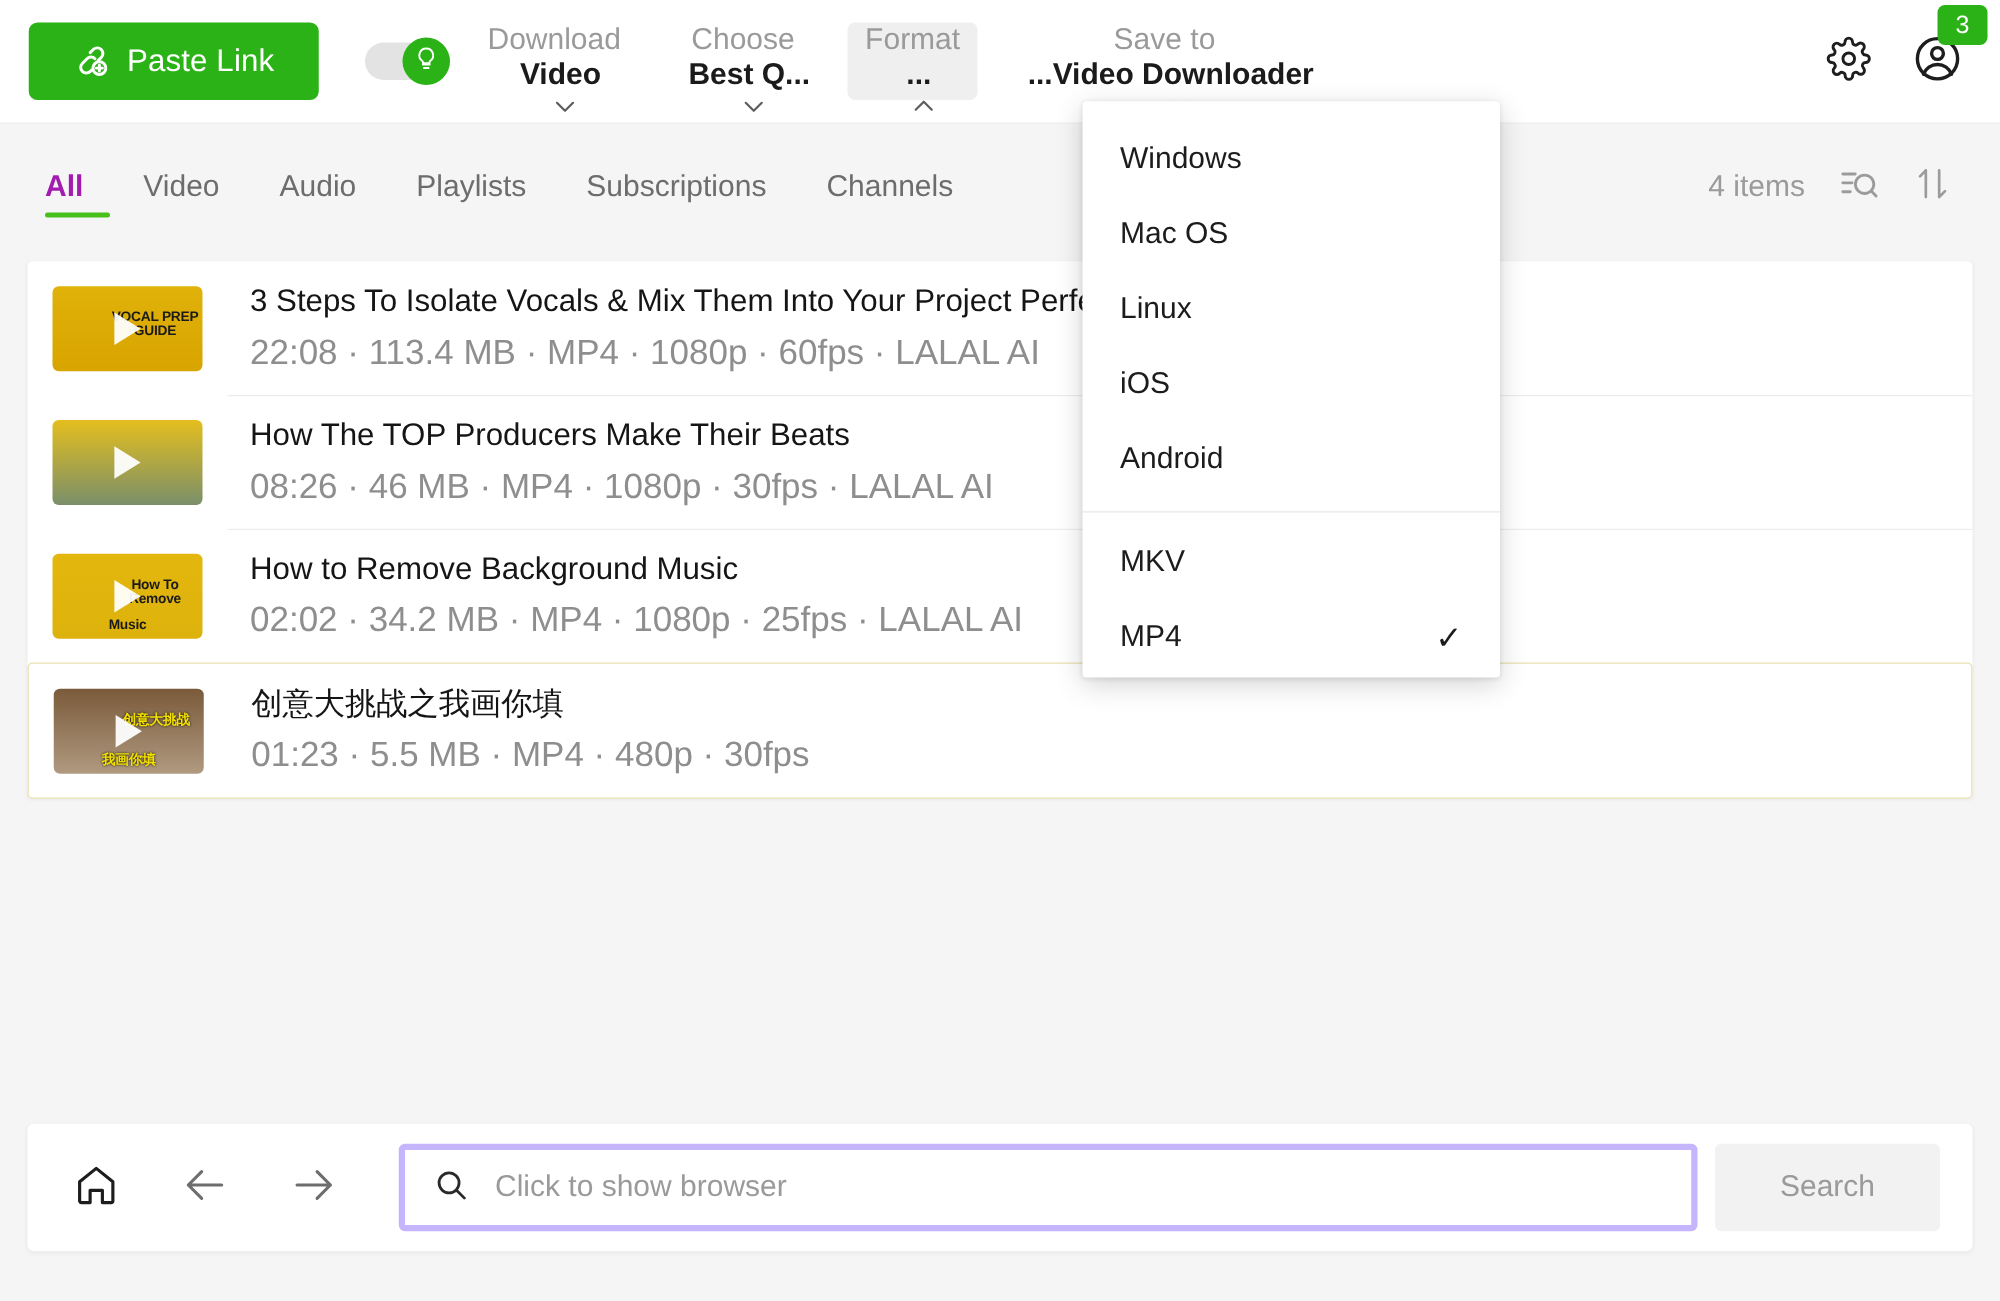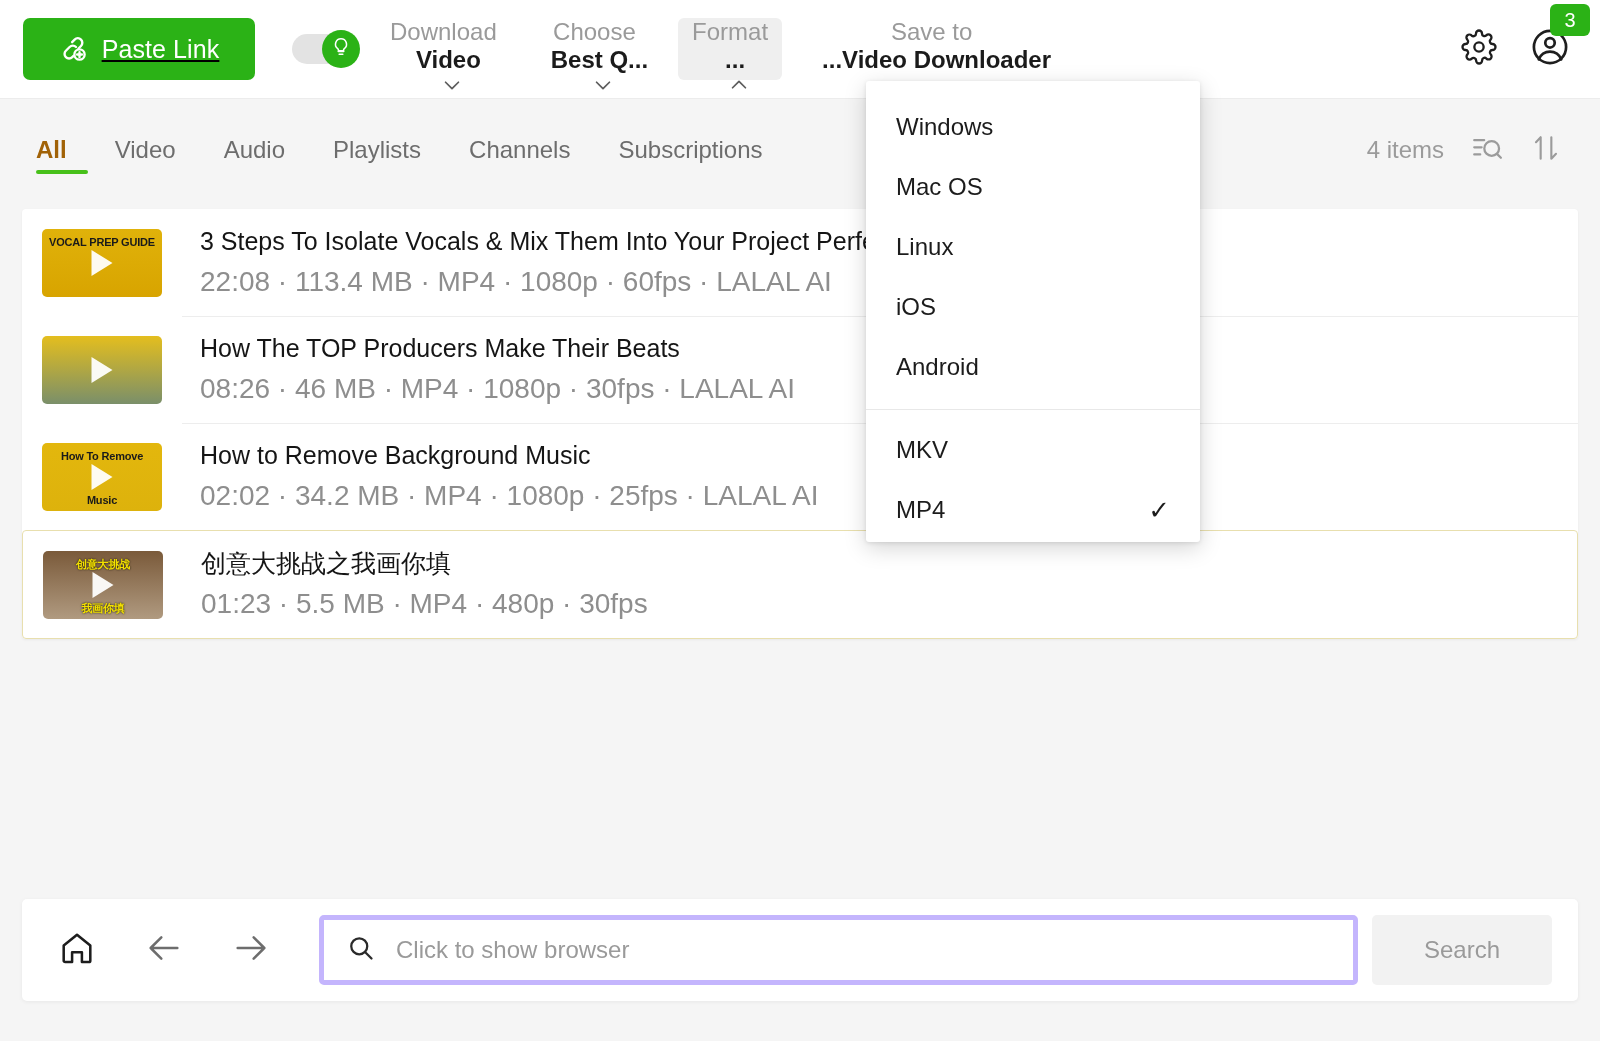--- a/index.html
+++ b/index.html
@@ -20,21 +20,20 @@
   }
   .paste-btn {
     margin-left: 23px;
     width: 232px; height: 62px;
     background: #2bb216;
     border-radius: 7px;
     display: flex; align-items: center; justify-content: center;
     gap: 13px;
     cursor: pointer;
     border: none;
-    text-decoration: underline;
   }
   .paste-btn .lbl {
     color: #ffffff; font-size: 25px; font-weight: 500; letter-spacing: .1px;
   }
   .paste-icon { width: 30px; height: 30px; display: block; }
 
   .toggle-wrap {
     margin-left: 37px; position: relative; width: 68px; height: 38px;
     cursor: pointer;
   }
@@ -81,21 +80,21 @@
     position: absolute; top: 99px; left: 0; width: 1600px; height: 101px;
     display: flex; align-items: center;
   }
   .tabs { display: flex; align-items: center; margin-left: 36px; gap: 0; }
   .tab {
     position: relative; font-size: 24px; color: #6d6d6d;
     padding: 0 24px; height: 60px; display: flex; align-items: center;
     cursor: pointer;
   }
   .tab:first-child { padding-left: 0; }
-  .tab.sel { color: #a16207; font-weight: 700; justify-content: flex-end; }
+  .tab.sel { color: #a21caf; font-weight: 700; justify-content: flex-end; }
   .tab.sel::after {
     content: ""; position: absolute; left: 0; bottom: 6px;
     width: 52px; height: 4px; background: #47c01a; border-radius: 2px;
   }
   .list-meta {
     margin-left: auto; display: flex; align-items: center; gap: 26px;
     margin-right: 38px;
   }
   .items-count { color: #9b9b9b; font-size: 24px; }
   .meta-ico { cursor: pointer; display: block; }
@@ -129,21 +128,21 @@
     width: 0; height: 0;
     border-left: 21px solid rgba(255,255,255,.94);
     border-top: 13px solid transparent;
     border-bottom: 13px solid transparent;
   }
   .thumb .tt {
     position: absolute; left: 0; right: 0;
     font-size: 11px; font-weight: 800; text-align: center;
     color: #1a1a1a; letter-spacing: -.2px; line-height: 1.05;
   }
-  .thumb .tt.top { top: 8px; }
+  .thumb .tt.top { top: 20px; padding-left: 44px; }
   .thumb .tt.bot { bottom: 4px; }
 
   .row-body { margin-left: 38px; min-width: 0; }
   .row-title {
     font-size: 25px; color: #151515; line-height: 1.15;
     white-space: nowrap;
   }
   .row-sub {
     margin-top: 11px; font-size: 28px; color: #8e8e8e; white-space: nowrap;
   }
@@ -308,24 +307,24 @@
       <div class="tab">
           <span>Video</span>
         </div>
       <div class="tab">
           <span>Audio</span>
         </div>
       <div class="tab">
           <span>Playlists</span>
         </div>
       <div class="tab">
+          <span>Subscriptions</span>
+        </div>
+      <div class="tab">
           <span>Channels</span>
-        </div>
-      <div class="tab">
-          <span>Subscriptions</span>
         </div>
     </div>
 
     <div class="list-meta">
       <span class="items-count">4 items</span>
       <span class="meta-ico">
         <svg width="34" height="34" viewBox="0 0 24 24" fill="none" stroke="#9b9b9b" stroke-width="1.6" stroke-linecap="round">
           <path d="M3 6.5h7M3 11.5h5.2M3 16.5h4.2"></path>
           <circle cx="15.3" cy="12.3" r="5.2"></circle>
           <path d="M19.2 16.3l2.6 2.6"></path>

